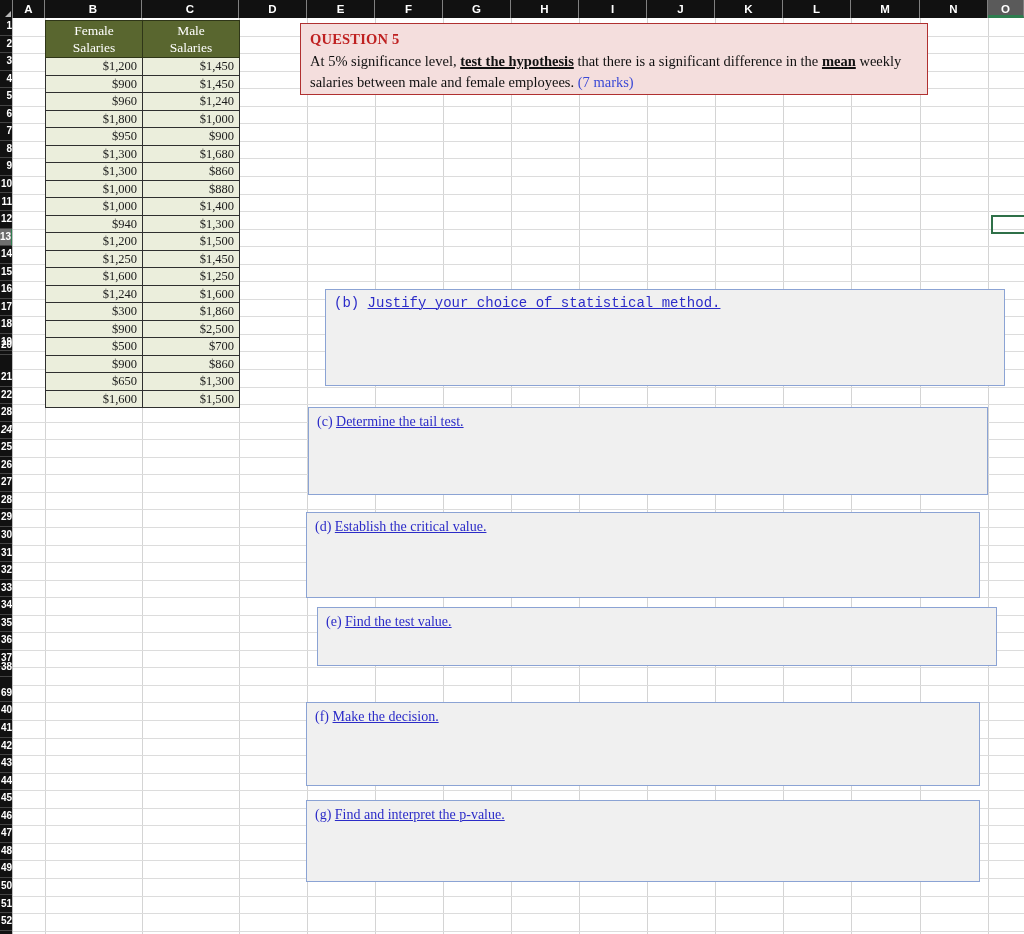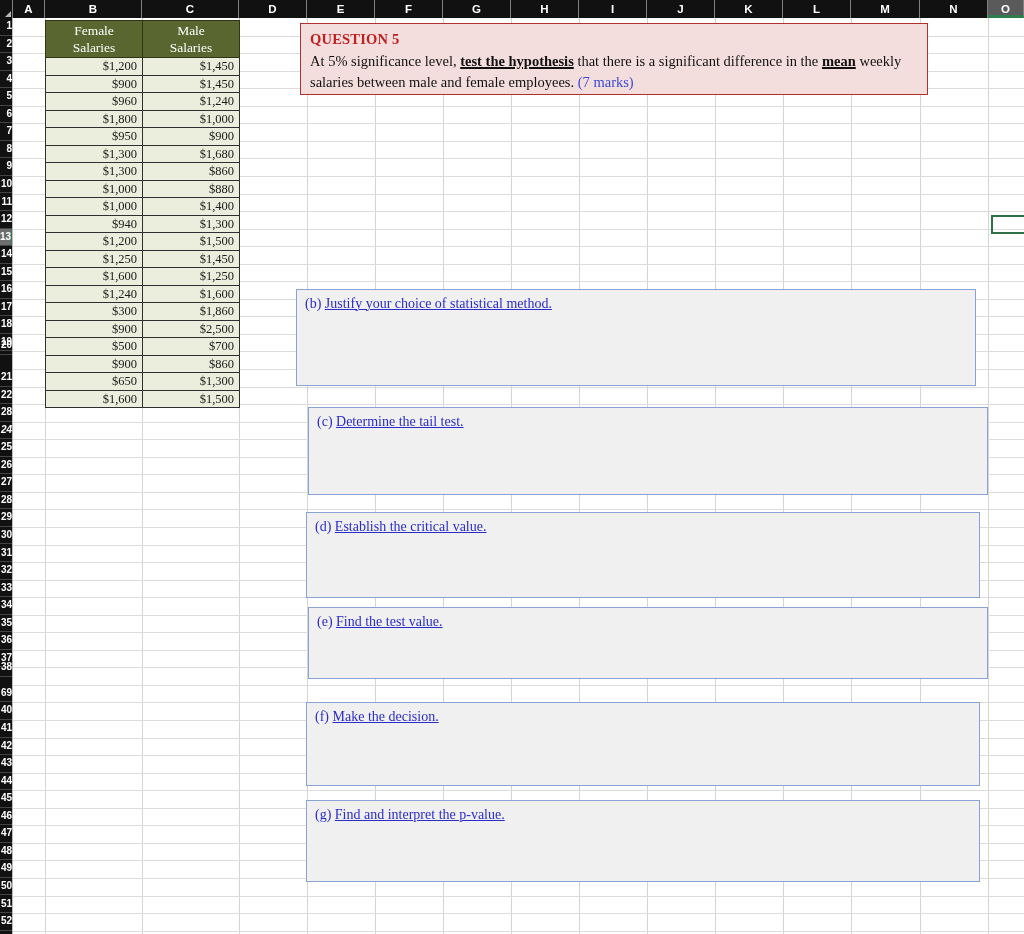--- a/index.html
+++ b/index.html
@@ -345,33 +345,33 @@
   </table>
 
   <div class="qbox" id="qbox" style="left:300px; top:23px; width:628px; height:72px;">
     <span class="qtitle">QUESTION 5</span>
     <span class="qbody">
       <span>At 5% significance level, </span><span class="u">test the hypothesis</span><span> that there is a significant difference in the </span><span class="u">mean</span><span> weekly salaries between male and female employees. </span><span class="marks">(7 marks)</span>
     </span>
   </div>
 
 
-  <div class="sbox" id="sbox-b" style="left:296px; top:289px; width:680px; height:97px;">
+  <div class="sbox" id="sbox-b" style="left:325px; top:289px; width:680px; height:97px;font-family:Liberation Mono, monospace;">
     <span class="slabel"><span class="lt">(b) </span><span class="ut">Justify your choice of statistical method.</span></span>
   </div>
 
   <div class="sbox" id="sbox-c" style="left:308px; top:407px; width:680px; height:88px;">
     <span class="slabel"><span class="lt">(c) </span><span class="ut">Determine the tail test.</span></span>
   </div>
 
   <div class="sbox" id="sbox-d" style="left:306px; top:512px; width:674px; height:86px;">
     <span class="slabel"><span class="lt">(d) </span><span class="ut">Establish the critical value.</span></span>
   </div>
 
-  <div class="sbox" id="sbox-e" style="left:308px; top:607px; width:680px; height:72px;">
+  <div class="sbox" id="sbox-e" style="left:317px; top:607px; width:680px; height:59px;">
     <span class="slabel"><span class="lt">(e) </span><span class="ut">Find the test value.</span></span>
   </div>
 
   <div class="sbox" id="sbox-f" style="left:306px; top:702px; width:674px; height:84px;">
     <span class="slabel"><span class="lt">(f) </span><span class="ut">Make the decision.</span></span>
   </div>
 
   <div class="sbox" id="sbox-g" style="left:306px; top:800px; width:674px; height:82px;">
     <span class="slabel"><span class="lt">(g) </span><span class="ut">Find and interpret the p-value.</span></span>
   </div>

